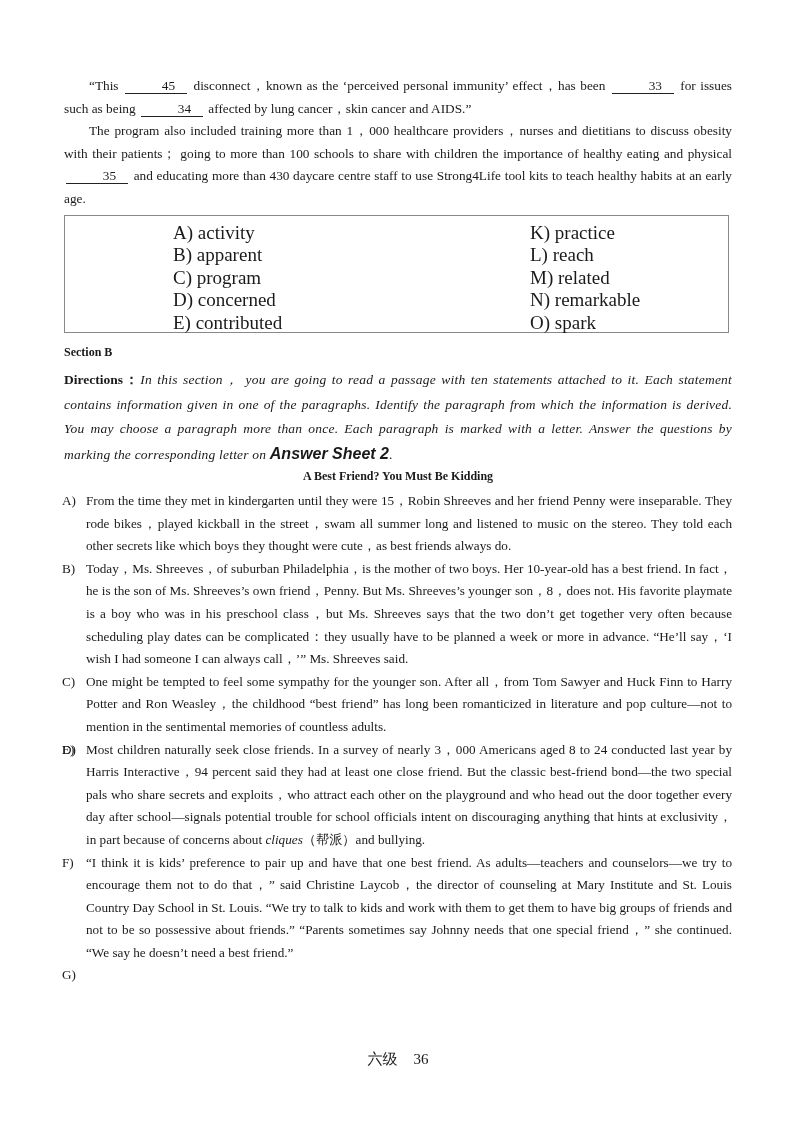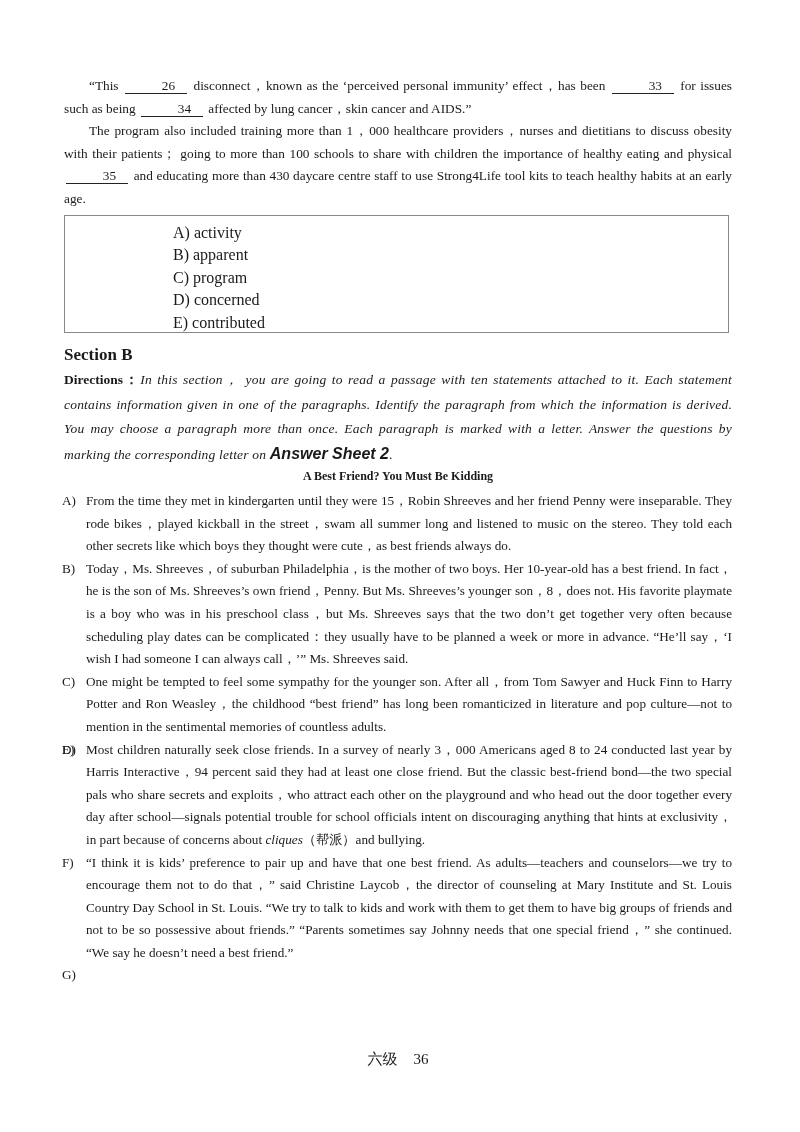--- a/index.html
+++ b/index.html
@@ -17,24 +17,24 @@
     display: inline-block; border-bottom: 1px solid #222; text-align: center;
     min-width: 62px; line-height: 15px; margin: 0 2px;
   }
   .p1 { position: absolute; top: 75px; }
   .p2 { position: absolute; top: 120px; }
   .box {
     position: absolute; top: 215px; left: 0; width: 665px; height: 118px;
     border: 1.5px solid #888; box-sizing: border-box;
   }
   .opt-col { position: absolute; top: 6px; }
-  .opt-col div { font-size: 16px; line-height: 22.4px; white-space: nowrap; }
+  .opt-col div { font-size: 19px; line-height: 22.4px; white-space: nowrap; }
   .col1 { left: 108px; } .col2 { left: 284px; } .col3 { left: 465px; }
   .sec-title {
-    position: absolute; top: 345px; left: 0; font-weight: bold; font-size: 17px;
+    position: absolute; top: 345px; left: 0; font-weight: bold; font-size: 12px;
   }
   .directions {
     position: absolute; top: 368px; left: 0; width: 668px;
     font-size: 13.5px; line-height: 24.5px; text-align: justify; margin: 0;
   }
   .directions b.lab { font-style: normal; }
   .directions i { letter-spacing: 0.2px; }
   .directions .sheet {
     font-family: "Liberation Sans", "DejaVu Sans", sans-serif; font-weight: bold;
     font-style: italic; font-size: 16px;
@@ -55,41 +55,48 @@
   }
   .footer span { margin: 0 8px; }
 </style>
 </head>
 <body>
 
 <div class="page">
 
   <p class="para p1" style="width:668px;">
     <span>“This</span>
-    <span class="blank">26</span>
+    <span class="blank">45</span>
     <span>disconnect，known as the ‘perceived personal immunity’ effect，has been</span>
     <span class="blank">33</span>
     <span>for issues such as being</span>
     <span class="blank">34</span>
     <span>affected by lung cancer，skin cancer and AIDS.”</span>
   </p>
 
   <p class="para p2" style="width:668px;">
     <span>The program also included training more than 1，000 healthcare providers，nurses and dietitians to discuss obesity with their patients； going to more than 100 schools to share with children the importance of healthy eating and physical</span>
     <span class="blank">35</span>
     <span>and educating more than 430 daycare centre staff to use Strong4Life tool kits to teach healthy habits at an early age.</span>
   </p>
 
   <div class="box">
     <div class="opt-col col1">
       <div>A) activity</div>
       <div>B) apparent</div>
       <div>C) program</div>
       <div>D) concerned</div>
       <div>E) contributed</div>
+    </div>
+    <div class="opt-col col3">
+      <div>K) practice</div>
+      <div>L) reach</div>
+      <div>M) related</div>
+      <div>N) remarkable</div>
+      <div>O) spark</div>
     </div>
   </div>
 
   <div class="sec-title">Section B</div>
 
   <p class="directions">
     <b class="lab">Directions：</b><i>In this section， you are going to read a passage with ten statements attached to it. Each statement contains information given in one of the paragraphs. Identify the paragraph from which the information is derived. You may choose a paragraph more than once. Each paragraph is marked with a letter. Answer the questions by marking the corresponding letter on </i><span class="sheet">Answer Sheet 2</span><span>.</span>
   </p>
 
   <div class="art-title">A Best Friend? You Must Be Kidding</div>

